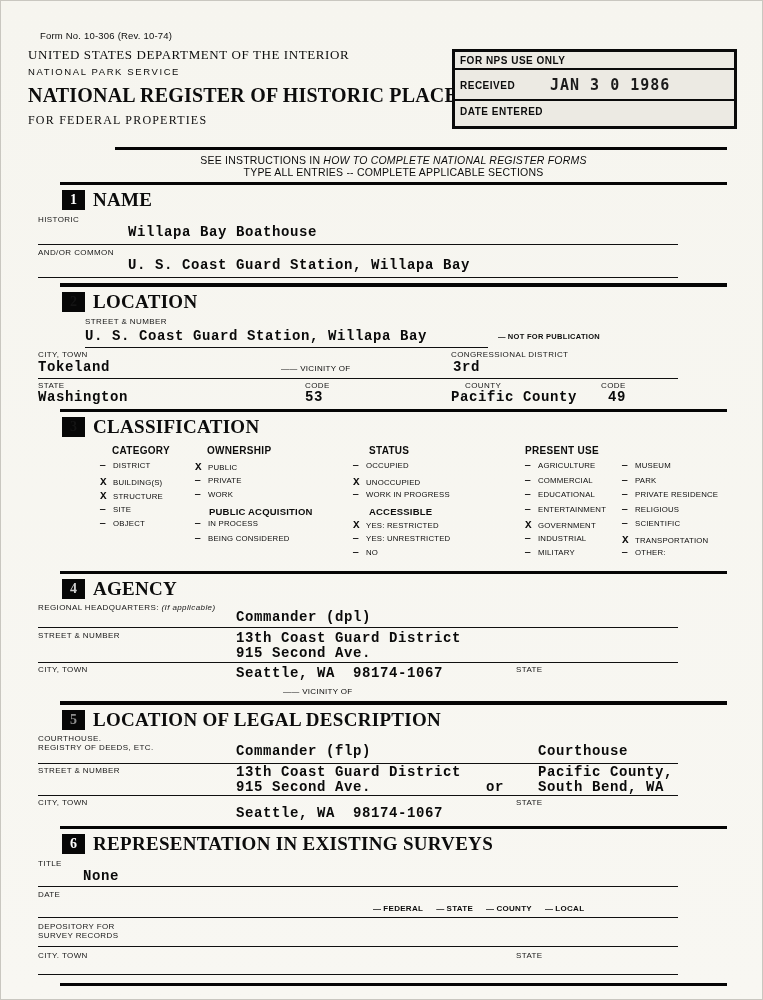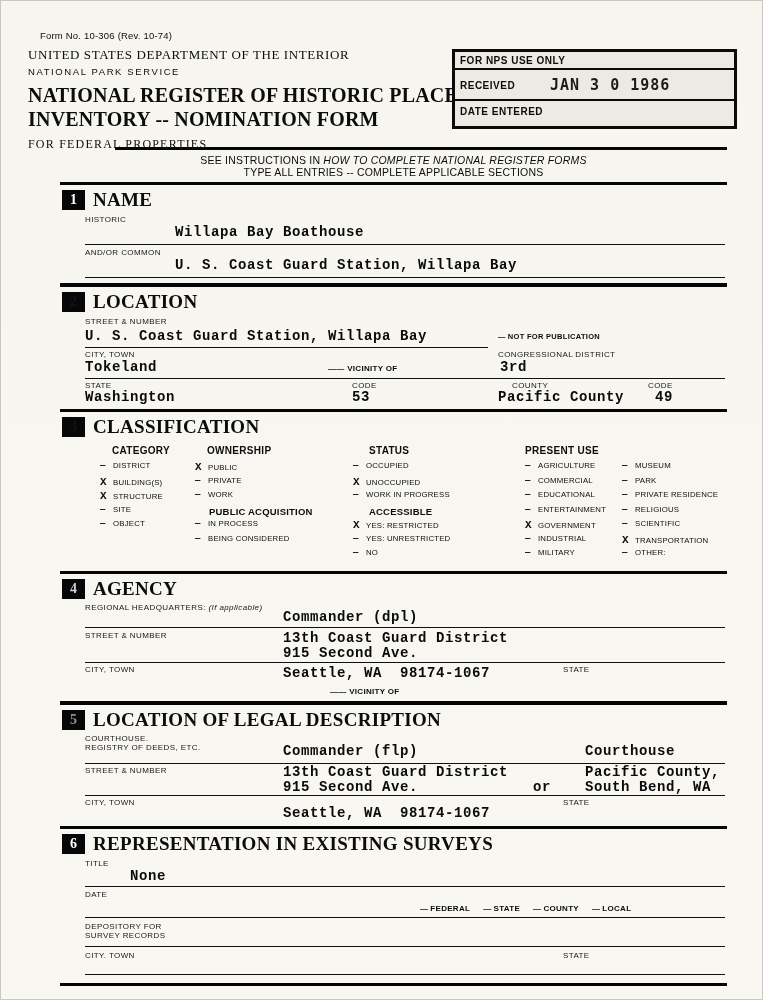--- a/index.html
+++ b/index.html
@@ -35,27 +35,27 @@
   
   .rule-thick{margin-left:60px;width:667px;height:3.5px;background:#050505}
   .mt5{margin-top:5px}
   .sec-head{display:flex;align-items:center;margin-left:62px;height:27px;padding-top:3px}
   .sec-num{width:23px;height:20px;background:#070707;color:#fff;font-family:"Liberation Serif",serif;
            font-weight:bold;font-size:14px;display:flex;align-items:center;justify-content:center;margin-right:8px}
   .sec-num.hid{color:#141414}
   .sec-num.part{color:#cfcfcf}
   .sec-num.half{color:#8f8f8f}
   .sec-title{font-family:"Liberation Serif",serif;font-weight:bold;font-size:19px;letter-spacing:.3px}
-  .frow{position:relative;margin-left:85px;width:640px;border-bottom:1.6px solid #101010}
+  .frow{position:relative;margin-left:38px;width:640px;border-bottom:1.6px solid #101010}
   .noline{border-bottom:none}
   
   .s2row1{margin-left:85px;width:640px;display:flex;align-items:flex-end}
   .s2row1-left{width:403px;height:34px;border-bottom:1.6px solid #101010;position:relative}
   .nfp{margin-left:10px;padding-bottom:7px;font-size:7.5px;font-weight:bold;display:flex;align-items:baseline;letter-spacing:.3px;gap:2px}
-  .vic{font-size:8px;font-weight:bold;letter-spacing:.3px;white-space:nowrap}
+  .vic{font-size:8px;font-weight:normal;letter-spacing:.3px;white-space:nowrap}
   
   .cls-wrap{margin-left:95px;display:flex;margin-top:6px;margin-bottom:8px}
   .cls-header{font-weight:bold;font-size:10px;letter-spacing:.3px;height:16px}
   .cls-item{display:flex;align-items:baseline;height:14.5px;font-size:7.8px;letter-spacing:.2px;white-space:nowrap}
   .cls-mark{flex:0 0 13px;width:13px;font-family:"Liberation Mono",monospace;font-weight:bold;font-size:9px}
   .cls-mark.x{font-size:11px}
   .cls-sub{height:14.5px;display:flex;align-items:center;font-weight:bold;font-size:9.5px;letter-spacing:.2px;margin-left:14px}
   .levels{display:flex;gap:13px}
   .level-item{display:flex;align-items:baseline;font-size:8px;font-weight:bold;letter-spacing:.3px;gap:2px}
   .rule-end{margin:8px 0 0 60px;width:667px;height:2.5px;background:#050505}
@@ -65,21 +65,20 @@
 
 <div class="page">
 
   <div class="form-no">Form No. 10-306 (Rev. 10-74)</div>
 
   <div class="head-wrap">
     <div class="head-left">
       <div class="dept">UNITED STATES DEPARTMENT OF THE INTERIOR</div>
       <div class="park">NATIONAL PARK SERVICE</div>
       <div class="t1">NATIONAL REGISTER OF HISTORIC PLACES</div>
-      <div class="t2">INVENTORY -- NOMINATION FORM</div>
       <div class="sub">FOR FEDERAL PROPERTIES</div>
     </div>
     <div class="nps-box">
       <div class="nps-title">FOR NPS USE ONLY</div>
       <div class="nps-received">
         <span class="lab">RECEIVED</span>
         <span class="stamp">JAN 3 0 1986</span>
       </div>
       <div class="nps-date">DATE ENTERED</div>
     </div>

